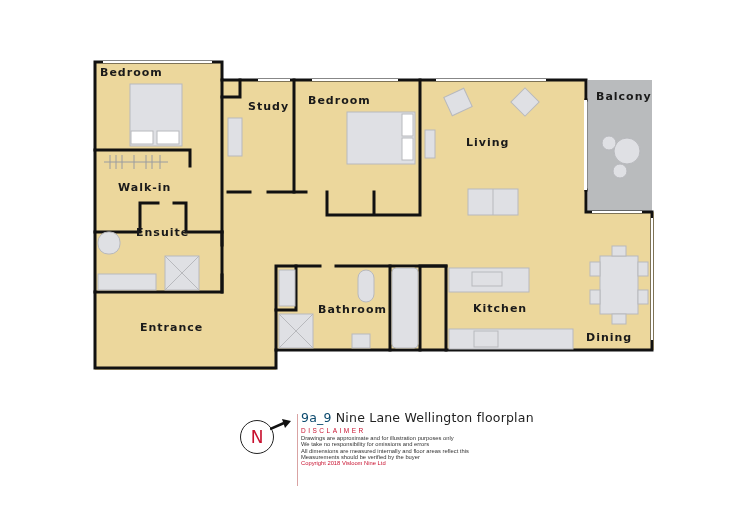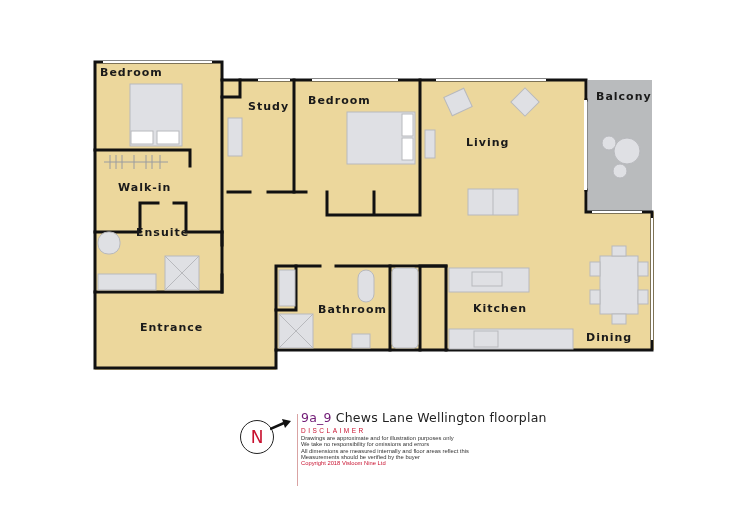--- a/index.html
+++ b/index.html
@@ -4,21 +4,21 @@
 <style>
   html,body{margin:0;padding:0;background:#ffffff;}
   body{width:750px;height:530px;position:relative;overflow:hidden;font-family:"DejaVu Sans",sans-serif;}
   #plan{position:absolute;left:0;top:0;width:750px;height:530px;}
   .room-label{font-family:"DejaVu Sans",sans-serif;font-weight:bold;font-size:11px;fill:#1a1a1a;letter-spacing:1px;}
   .compass{position:absolute;left:240px;top:420px;width:32px;height:32px;border:1.5px solid #222;border-radius:50%;background:#fff;}
   .compass span{position:absolute;left:0;top:0;width:32px;height:32px;line-height:32px;text-align:center;color:#c8102e;font-size:17px;font-family:"DejaVu Sans",sans-serif;}
   .arrow{position:absolute;left:270px;top:418px;width:22px;height:14px;}
   .vline{position:absolute;left:297px;top:414px;width:1px;height:72px;background:#d9a3a3;}
   .title{position:absolute;left:301px;top:410px;font-size:12.5px;color:#222;font-family:"DejaVu Sans",sans-serif;white-space:nowrap;letter-spacing:0.2px;}
-  .title .unit{color:#701a75;}
+  .title .unit{color:#0c4a6e;}
   .disc-h{position:absolute;left:301px;top:427px;font-size:6.5px;color:#c8102e;letter-spacing:2.5px;font-family:"Liberation Sans",sans-serif;}
   .disc-lines{position:absolute;left:301px;top:435px;font-size:5.8px;color:#333;line-height:6.3px;font-family:"Liberation Sans",sans-serif;}
   .copyright{position:absolute;left:301px;top:460px;font-size:5.8px;color:#c8102e;font-family:"Liberation Sans",sans-serif;}
 </style>
 </head>
 <body>
 
 <svg id="plan" viewBox="0 0 750 530" xmlns="http://www.w3.org/2000/svg">
 
   <g fill="#ecd79c">
@@ -128,21 +128,21 @@
 <div class="compass">
   <span>N</span>
 </div>
 <svg class="arrow" viewBox="0 0 22 14">
   <line x1="0" y1="11" x2="14" y2="5" stroke="#111" stroke-width="2.5"></line>
   <polygon points="12,1 21,3 15,10" fill="#111"></polygon>
 </svg>
 <div class="vline"></div>
 <div class="title">
   <span class="unit">9a_9</span>
-  <span>Chews Lane Wellington floorplan</span>
+  <span>Nine Lane Wellington floorplan</span>
 </div>
 <div class="disc-h">DISCLAIMER</div>
 <div class="disc-lines">
   <div>Drawings are approximate and for illustration purposes only</div>
   <div>We take no responsibility for omissions and errors</div>
   <div>All dimensions are measured internally and floor areas reflect this</div>
   <div>Measurements should be verified by the buyer</div>
 </div>
 <div class="copyright">Copyright 2018 Visloom Nine Ltd</div>
 

